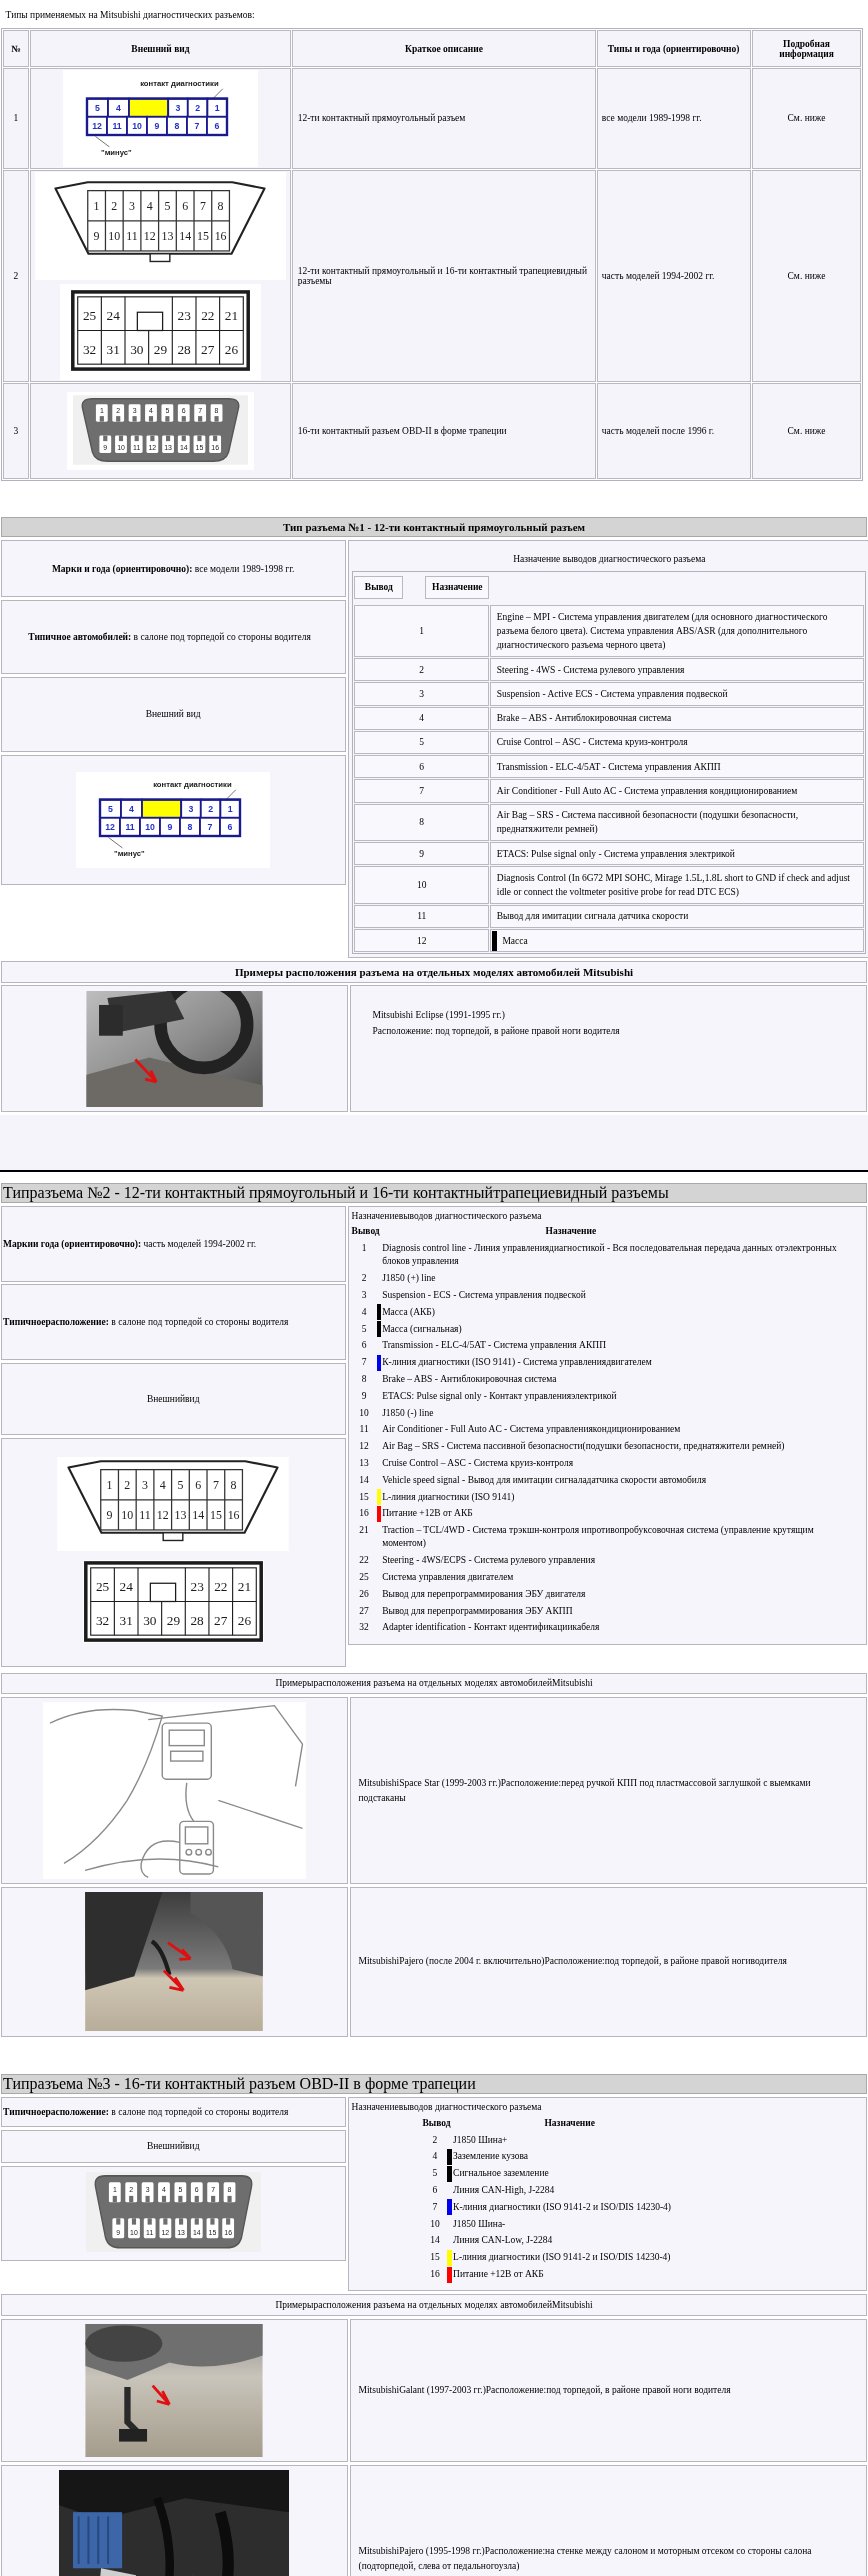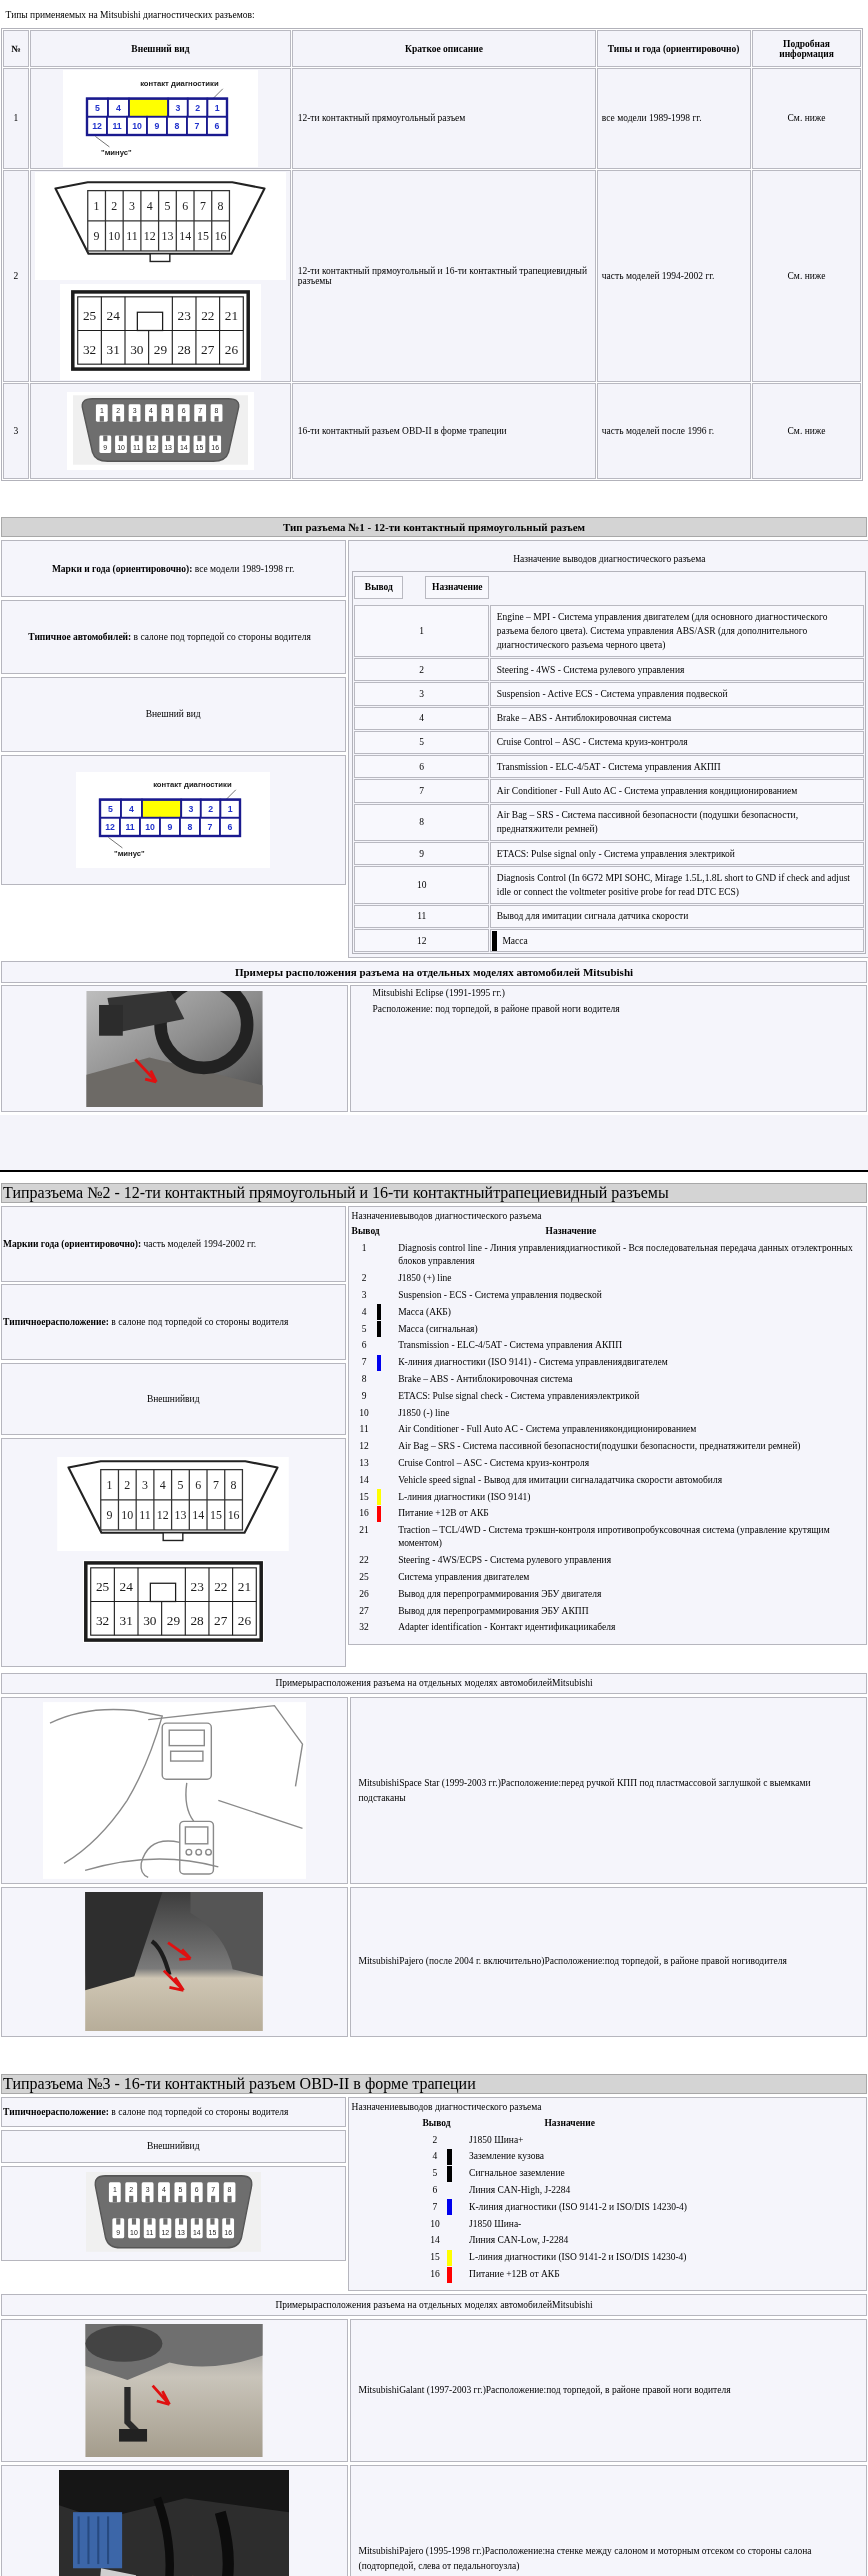--- a/index.html
+++ b/index.html
@@ -23,21 +23,21 @@
   .leftcol{width:345px;flex:none;}
   .lbox{border:0.7px solid #b6b6be;background:#f5f5fb;margin-bottom:2.8px;}
   .rbox{border:0.7px solid #b6b6be;background:#f5f5fb;flex:1;}
   .blackline{height:2.1px;background:#000;margin:0;}
   .filler{background:#f4f4fa;height:55px;margin-top:1.4px;}
   .exbar{border:0.7px solid #b6b6be;background:#f5f5fb;height:19.6px;display:flex;align-items:center;justify-content:center;margin:2.8px 0.7px;}
   .exbar.bold{font-weight:bold;font-size:11px;}
   .ex-row{display:flex;gap:2.8px;margin:0 0.7px 2.8px 0.7px;align-items:stretch;}
   .ex-left{width:345px;flex:none;border:0.7px solid #b6b6be;background:#f5f5fb;display:flex;align-items:center;justify-content:center;padding:4.2px 0;}
   .ex-right{flex:1;border:0.7px solid #b6b6be;background:#f5f5fb;display:flex;flex-direction:column;justify-content:center;padding:5.6px 8.4px 5.6px 7px;line-height:1.6;}
-  .ex-right.top{justify-content:flex-start;padding-left:21px;padding-top:0;}
+  .ex-right.top{justify-content:flex-start;padding-left:21px;padding-top:22px;}
   
   .s1-b1{height:55px;display:flex;align-items:center;justify-content:center;text-align:center;padding:0 14px;}
   .s1-b2{height:72px;display:flex;align-items:center;padding:0 7px;}
   .s1-b2 .just{text-align:justify;text-indent:19.6px;width:100%;line-height:1.8;}
   .s1-b3{height:73px;display:flex;align-items:center;justify-content:center;}
   .s1-b4{height:128px;display:flex;align-items:center;justify-content:center;}
   .s2-b1,.s2-b2{height:74px;display:flex;align-items:center;padding:0 1.4px;}
   .s2-b3{height:70px;display:flex;align-items:center;justify-content:center;}
   .s2-b4{padding:18px 0 21px 0;display:flex;flex-direction:column;align-items:center;gap:7px;}
   .s3-b1,.s3-b2{height:28px;display:flex;align-items:center;padding:0 1.4px;}
@@ -53,21 +53,21 @@
   .pintable td.ptext{position:relative;}
   .pintable .cellbar{position:absolute;left:0.7px;top:0.7px;bottom:0.7px;width:5.6px;}
   .pintable td.ptext.hasbar{padding-left:11.2px;}
   .pins-plain{padding:0 2.8px 5.6px 2.1px;}
   .phead{display:flex;font-weight:bold;margin:2.8px 0 5.6px 0;gap:22px;}
   .ph-num{width:32px;}
   .prow{display:flex;margin:3.5px 0;line-height:1.4;align-items:flex-start;}
   .pn{width:25px;text-align:center;flex:none;}
   .pb{width:5.6px;flex:none;position:relative;align-self:stretch;}
   .pb i{position:absolute;left:0;top:-1.4px;bottom:-1.4px;width:4.2px;display:block;}
-  .pt{flex:1;padding-right:4.2px;margin-left:16px;}
+  .pt{flex:1;padding-right:4.2px;}
   .s2pins .ph-name{margin-left:140px;}
   .s3pins{padding-left:73px;}
   .s3pins .ph-name{margin-left:68px;}
   .bold{font-weight:bold;}
   svg text{font-family:"Liberation Serif","DejaVu Serif",serif;}
   svg .sans{font-family:"Liberation Sans","DejaVu Sans",sans-serif;}
 </style>
 </head>
 <body>
 
@@ -528,21 +528,21 @@
             <span class="pt">К-линия диагностики (ISO 9141) - Система управлениядвигателем</span>
           </div>
           <div class="prow">
             <span class="pn">8</span>
             <span class="pb"></span>
             <span class="pt">Brake – ABS - Антиблокировочная система</span>
           </div>
           <div class="prow">
             <span class="pn">9</span>
             <span class="pb"></span>
-            <span class="pt">ETACS: Pulse signal check - Система управленияэлектрикой</span>
+            <span class="pt">ETACS: Pulse signal only - Контакт управленияэлектрикой</span>
           </div>
           <div class="prow">
             <span class="pn">10</span>
             <span class="pb"></span>
             <span class="pt">J1850 (-) line</span>
           </div>
           <div class="prow">
             <span class="pn">11</span>
             <span class="pb"></span>
             <span class="pt">Air Conditioner - Full Auto AC - Система управлениякондиционированием</span>

